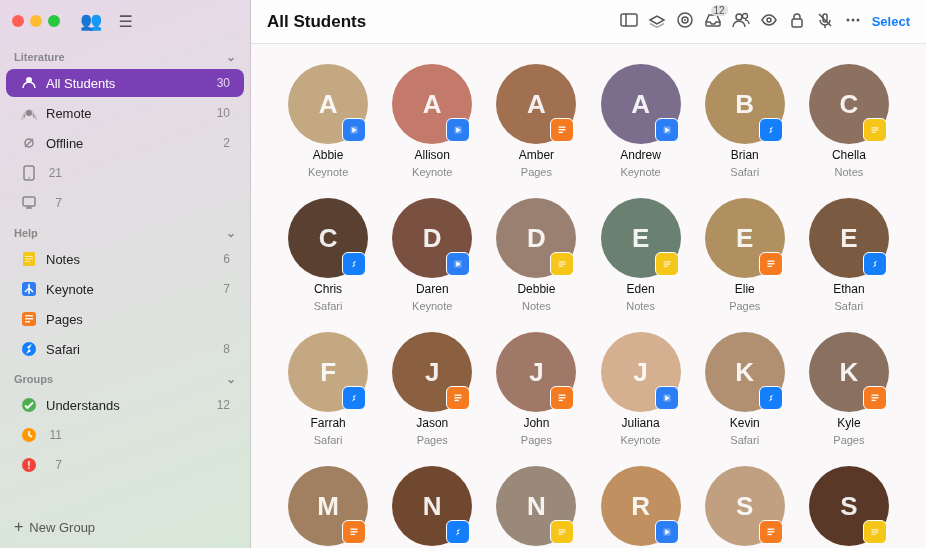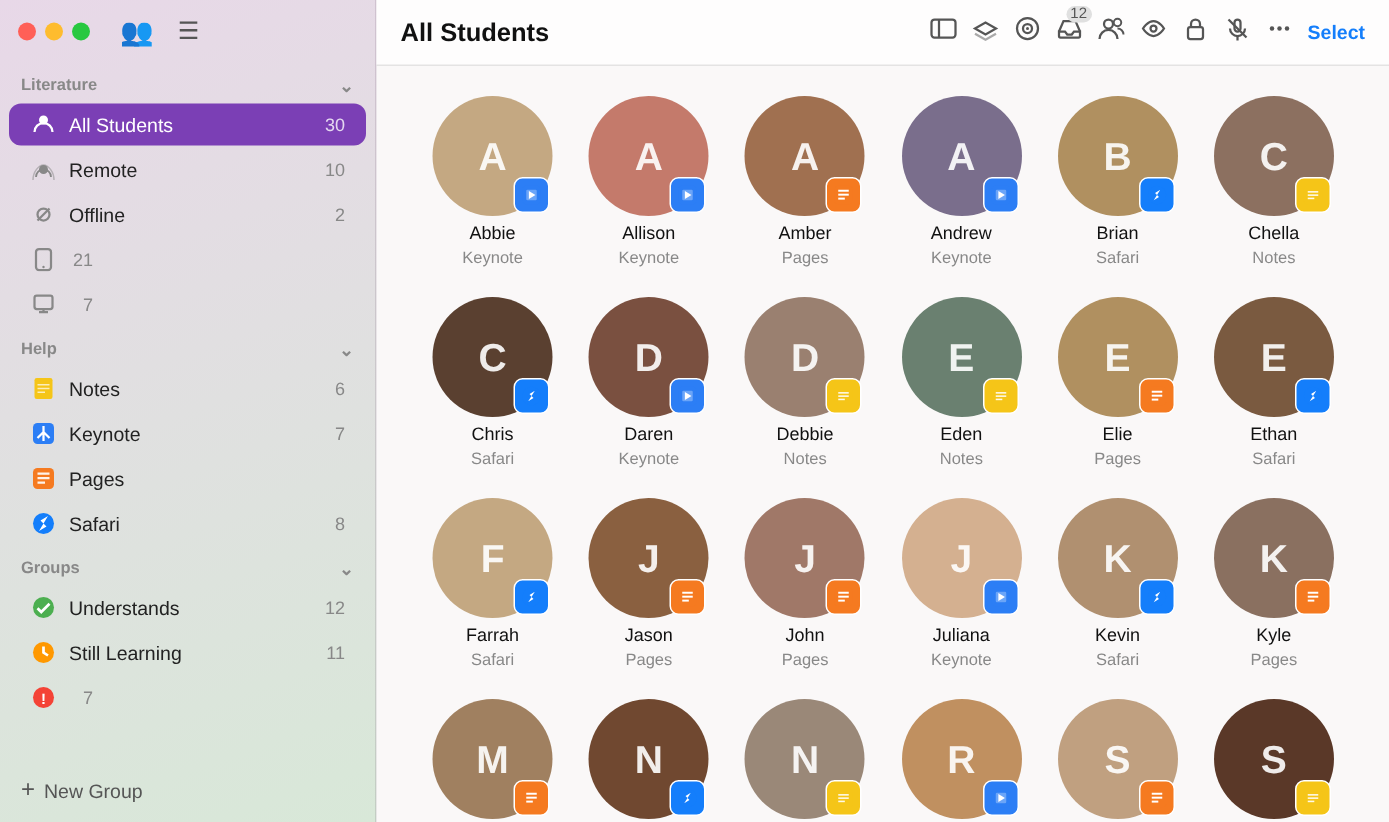--- a/index.html
+++ b/index.html
@@ -366,21 +366,20 @@
     <span class="sidebar-item-count">12</span>
   </div>
 
   <div class="sidebar-item">
     <div class="sidebar-item-icon">
       <svg width="16" height="16" viewBox="0 0 16 16">
           <circle cx="8" cy="8" r="7" fill="#ff9800"></circle>
           <path d="M8 4v4l3 2" stroke="white" stroke-width="1.8" fill="none"></path>
         </svg>
     </div>
-    <span class="sidebar-item-label">Still Learning</span>
     <span class="sidebar-item-count">11</span>
   </div>
 
   <div class="sidebar-item">
     <div class="sidebar-item-icon">
       <svg width="16" height="16" viewBox="0 0 16 16">
           <circle cx="8" cy="8" r="7" fill="#f44336"></circle>
           <text x="8" y="12" text-anchor="middle" fill="white" font-size="10" font-weight="bold">!</text>
         </svg>
     </div>

